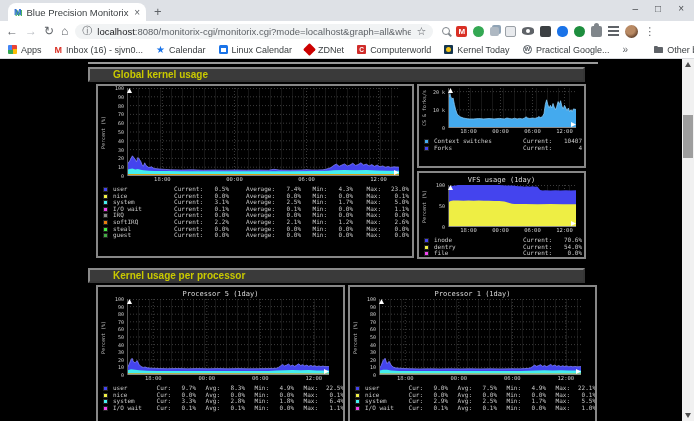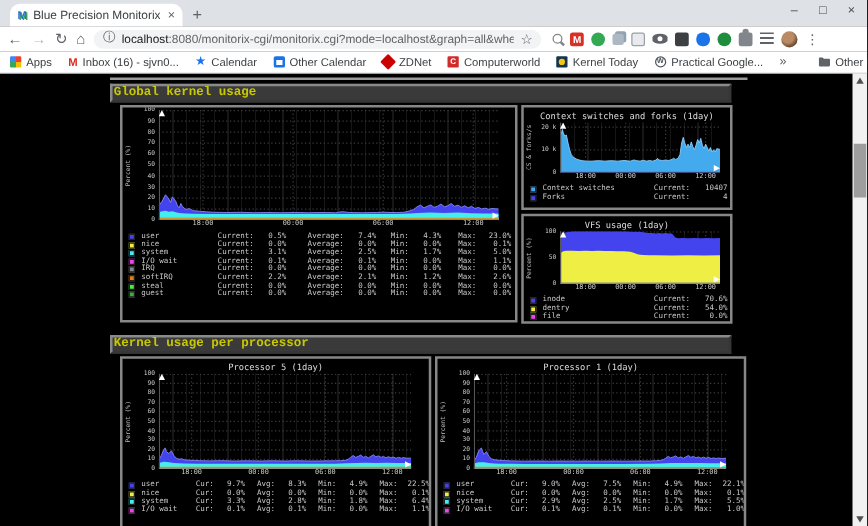--- a/index.html
+++ b/index.html
@@ -63,21 +63,21 @@
   .bm-wp { border:1.5px solid #50575e; border-radius:50%; color:#50575e; font-size:6px; font-weight:bold;
            text-align:center; line-height:6.5px; width:9.5px; height:9.5px; }
   .bm-chevrons { font-size:10px; color:#5f6368; margin-left:auto; }
   .bm-divider { width:1px; height:12px; background:#dadce0; }
   .bm-folder { fill:#5f6368; }
 
   
   .page { position:absolute; top:59px; left:0; width:682px; height:362px; background:#000; overflow:hidden; }
   .toprule { position:absolute; left:88px; top:3px; width:510px; height:2px; background:#9a9a9a; }
   .sec-header { position:absolute; height:15px; background:#3a3a3a; border:2px outset #8a8a8a;
-                color:#c9c900; font-size:10px; font-weight:bold; padding:0 1px; line-height:11px;font-family:Liberation Mono, monospace; }
+                color:#c9c900; font-size:10px; font-weight:bold; padding:0 23px; line-height:11px; }
   .panel { position:absolute; background:#000; border:2px solid #878787; padding:2px; overflow:hidden; }
   .gtitle { text-align:center; color:#ddd; font:7px "DejaVu Sans Mono", monospace; height:10px; line-height:10px; }
   .grow { display:flex; }
   .gylabel { font-size:5px; color:#bbb; writing-mode:vertical-rl; transform:rotate(180deg);
              text-align:center; width:9px; font-family:"DejaVu Sans Mono", monospace; }
   .gyticks { position:relative; width:18px; font:5px "DejaVu Sans Mono", monospace; color:#ccc; }
   .gyticks span { position:absolute; right:3px; }
   .gplot { position:relative; background:#000;
            background-image:repeating-linear-gradient(90deg, #161616 0 1px, transparent 1px 11px); }
   .gplot svg { position:absolute; left:0; top:0; }
@@ -166,21 +166,21 @@
     <span class="bm">
         <span class="bm-gmailm">M</span>
         <span>Inbox (16) - sjvn0...</span>
       </span>
     <span class="bm">
         <span class="bm-star">★</span>
         <span>Calendar</span>
       </span>
     <span class="bm">
         <span class="bmicon bm-cal"></span>
-        <span>Other Calendar</span>
+        <span>Linux Calendar</span>
       </span>
     <span class="bm">
         <span class="bmicon bm-zd"></span>
         <span>ZDNet</span>
       </span>
     <span class="bm">
         <span class="bmicon bm-cw">C</span>
         <span>Computerworld</span>
       </span>
     <span class="bm">
@@ -336,21 +336,20 @@
           <div class="lg-label">Average:</div>
           <div class="lg-val">0.0%</div>
           <div class="lg-label">Min:</div>
           <div class="lg-val">0.0%</div>
           <div class="lg-label">Max:</div>
           <div class="lg-val">0.0%</div>
         </div>
     </div>
 
     <div class="panel c-ctx" style="left:417px; top:25px; width:169px; height:84px;">
-      <div class="gtitle">Context switches and forks  (1day)</div>
       <div class="grow">
         <div class="gylabel">CS &amp; forks/s</div>
         <div class="gyticks">
             <span style="top: 37px;">0</span>
             <span style="top: 18.8182px;">10 k</span>
             <span style="top: 0.636364px;">20 k</span>
           </div>
         <div class="gplot">
             <svg width="128" height="40">
               <line x1="0" y1="39.5" x2="128" y2="39.5" stroke="#3c3c3c" stroke-width="1" stroke-dasharray="1,2"></line>

